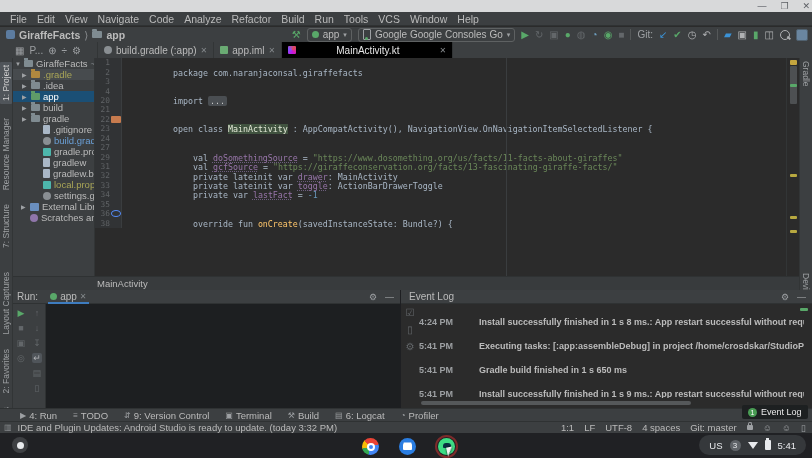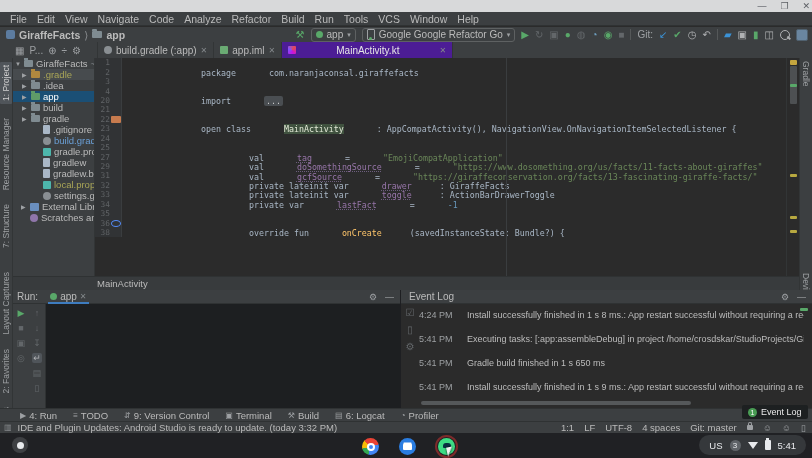--- a/index.html
+++ b/index.html
@@ -32,21 +32,21 @@
   .search-ic{width:8px;height:8px;border:1.5px solid #afb1b3;border-radius:50%;position:relative;display:inline-block;}
   .search-ic::after{content:"";position:absolute;left:6px;top:6px;width:4px;height:1.5px;background:#afb1b3;transform:rotate(45deg);}
   .avatar-ic{width:10px;height:10px;border-radius:2px;background:#6a86a0;display:inline-block;border:1px solid #50616f;}
   
   .tabrow{left:0;top:42px;width:812px;height:16px;background:#3c3f41;border-bottom:1px solid #323536;display:flex;}
   .projhead{width:82px;margin-left:13px;display:flex;align-items:center;gap:5px;padding-left:2px;color:#9da0a3;font-size:10px;border-right:1px solid #323536;}
   .projhead .ph{font-size:10px;}
   .etabs{display:flex;align-items:stretch;height:16px;}
   .etab{display:flex;align-items:center;gap:4px;padding:0 6px;color:#bbbbbb;font-size:10px;border-right:1px solid #323536;white-space:nowrap;}
   .etab .tclose{color:#83878a;font-size:8px;}
-  .etab.active{background:#4c1d95;color:#e6e6e6;gap:40px;}
+  .etab.active{background:#000000;color:#e6e6e6;gap:40px;}
   .ti{width:8px;height:8px;display:inline-block;border-radius:1px;}
   .ti-gradle{background:#8a8f93;border-radius:50%;}
   .ti-folder-green{background:#6aab73;}
   .ti-kotlin{background:conic-gradient(from 45deg,#e44857,#c711e1,#7f52ff,#e44857);}
   
   .lstrip{left:0;top:58px;width:13px;height:375px;background:#3c3f41;border-right:1px solid #323536;display:flex;flex-direction:column;align-items:center;box-sizing:border-box;}
   .rstrip{right:0;top:58px;width:13px;height:350px;background:#3c3f41;border-left:1px solid #323536;display:flex;flex-direction:column;align-items:center;box-sizing:border-box;}
   .vlab{writing-mode:vertical-rl;transform:rotate(180deg);color:#9da0a3;font-size:8.5px;white-space:nowrap;}
   .vlab-r{writing-mode:vertical-rl;color:#9da0a3;font-size:8.5px;white-space:nowrap;}
   .vlab.active{background:#50555a;color:#d0d0d0;padding:3px 1px;border-radius:1px;}
@@ -71,21 +71,21 @@
   
   .editor{left:95px;top:58px;width:691px;height:218px;background:#2b2b2b;overflow:hidden;}
   .marginline{position:absolute;left:411px;top:0;width:1px;height:218px;background:#3a3d3f;}
   .cl{display:flex;height:9.45px;align-items:center;font-family:"DejaVu Sans Mono",monospace;font-size:8.3px;white-space:pre;}
   .gut{flex:0 0 27px;display:flex;align-items:center;height:100%;background:#313335;border-right:1px solid #3a3d3f;box-sizing:border-box;}
   .ln{flex:0 0 15px;text-align:right;color:#606366;font-size:7.8px;}
   .gic{flex:0 0 10px;height:8px;margin-left:1px;position:relative;}
   .gi-class{background:#c77b4e;width:7px;height:7px;border-radius:1px;}
   .gi-override{width:7px;height:7px;border:1px solid #548af7;border-radius:50%;box-sizing:border-box;}
   .codeln{padding-left:1px;}
-  .tk-k{color:#cc7832;} .tk-p{color:#a9b7c6;margin-left:28px;} .tk-s{color:#6a8759;}
+  .tk-k{color:#cc7832;} .tk-p{color:#a9b7c6;} .tk-s{color:#6a8759;}
   .tk-f{color:#9876aa;text-decoration:underline dotted #6c5e7d;}
   .tk-n{color:#6897bb;} .tk-F{color:#ffc66b;}
   .tk-H{color:#e3ead8;background:#40523f;}
   .tk-D{background:#4a4e52;color:#c8c8c8;border-radius:2px;padding:0 2px;}
   
   .emarker{left:786px;top:58px;width:13px;height:218px;background:#2b2b2b;border-left:1px solid #323536;box-sizing:border-box;}
   .mk{position:absolute;left:3px;width:7px;border-radius:1px;}
   .mk-y{background:#b8a940;height:3px;}
   .mk-g{background:#59a869;height:3px;}
   .mk-thumb{background:#4d5052;width:7px;height:38px;}
@@ -101,21 +101,21 @@
   .runtab::after{content:"";position:absolute;left:2px;right:2px;bottom:0;height:2px;background:#3e7cbf;}
   .runtab .tclose{color:#83878a;font-size:8px;}
   .runtools{position:absolute;left:0;top:14px;width:33px;height:104px;background:#3c3f41;display:flex;border-right:1px solid #2f3233;box-sizing:border-box;}
   .rcol{width:16px;display:flex;flex-direction:column;align-items:center;padding-top:4px;gap:5px;}
   .rcol .tbi{font-size:9px;}
   .tbi.selbox{background:#50555a;border-radius:2px;padding:0 1px;}
   .eventlog{left:400px;top:290px;width:412px;height:118px;background:#2b2b2b;border-left:1px solid #1e1f22;box-sizing:border-box;}
   .eventlog .panelhead{padding-left:8px;}
   .elicons{position:absolute;left:0;top:14px;width:18px;height:104px;display:flex;flex-direction:column;align-items:center;padding-top:4px;gap:7px;box-sizing:border-box;}
   .elbody{position:absolute;left:18px;top:14px;right:8px;bottom:10px;overflow:hidden;padding-top:6px;}
-  .elentry{display:flex;gap:10px;height:24px;font-size:9px;color:#bcbcbc;white-space:nowrap;}
+  .elentry{display:flex;gap:22px;height:24px;align-items:center;font-size:9px;color:#bcbcbc;white-space:nowrap;font-weight:bold;}
   .elentry .etime{color:#9da0a3;flex:0 0 38px;}
   .elscroll{position:absolute;left:20px;bottom:3px;width:270px;height:4px;background:#55585a;border-radius:2px;}
   .elsliver{position:absolute;right:4px;top:18px;width:8px;height:3px;background:#59a869;border-radius:1px;}
   
   .twbar{left:0;top:408px;width:812px;height:13px;background:#3c3f41;border-top:1px solid #2f3233;display:flex;align-items:center;gap:4px;padding-left:14px;box-sizing:border-box;}
   .twi{display:flex;align-items:center;gap:3px;color:#bbbbbb;font-size:9.5px;padding:0 6px;white-space:nowrap;}
   .twi .twg{font-size:8px;color:#9da0a3;}
   
   .statusbar{left:0;top:421px;width:812px;height:12px;background:#3c3f41;border-top:1px solid #2f3233;display:flex;align-items:center;font-size:9.5px;color:#bbbbbb;box-sizing:border-box;}
   .sb-ic{margin:0 6px 0 4px;color:#8c8f92;font-size:8px;}
@@ -188,21 +188,21 @@
     </div>
     <div class="tb-right">
       <span class="tbi g-green">⚒</span>
       <span class="combo">
         <span class="android-dot"></span>
         <span>app</span>
         <span class="caret">▾</span>
       </span>
       <span class="combo">
         <span class="phone-ic"></span>
-        <span>Google Google Refactor Go</span>
+        <span>Google Google Consoles Go</span>
         <span class="caret">▾</span>
       </span>
       <span class="tbi g-green">▶</span>
       <span class="tbi g-dim">↻</span>
       <span class="tbi g-dim">▣</span>
       <span class="tbi g-green">●</span>
       <span class="tbi g-dim">◍</span>
       <span class="tbi g-gauge">◔</span>
       <span class="tbi g-green">◉</span>
       <span class="tbi g-dim">■</span>
@@ -461,29 +461,20 @@
         <div class="cl">
           <span class="gut">
             <span class="ln">24</span>
             <span class="gic"></span>
           </span>
           <span class="codeln">
             
           </span>
         </div>
 
-        <div class="cl">
-          <span class="gut">
-            <span class="ln">25</span>
-            <span class="gic"></span>
-          </span>
-          <span class="codeln">
-            
-          <span class="tk-p">    </span><span class="tk-k tk-p">val </span><span class="tk-f tk-p">tag</span><span class="tk-p"> = </span><span class="tk-s tk-p">"EmojiCompatApplication"</span></span>
-        </div>
 
 
         <div class="cl">
           <span class="gut">
             <span class="ln">27</span>
             <span class="gic"></span>
           </span>
           <span class="codeln">
             
           <span class="tk-p">    </span><span class="tk-k tk-p">val </span><span class="tk-f tk-p">doSomethingSource</span><span class="tk-p"> = </span><span class="tk-s tk-p">"https://www.dosomething.org/us/facts/11-facts-about-giraffes"</span></span>
@@ -501,21 +492,21 @@
         </div>
 
 
         <div class="cl">
           <span class="gut">
             <span class="ln">31</span>
             <span class="gic"></span>
           </span>
           <span class="codeln">
             
-          <span class="tk-p">    </span><span class="tk-k tk-p">private lateinit var </span><span class="tk-f tk-p">drawer</span><span class="tk-p">: GiraffeFacts</span></span>
+          <span class="tk-p">    </span><span class="tk-k tk-p">private lateinit var </span><span class="tk-f tk-p">drawer</span><span class="tk-p">: MainActivity</span></span>
         </div>
 
         <div class="cl">
           <span class="gut">
             <span class="ln">32</span>
             <span class="gic"></span>
           </span>
           <span class="codeln">
             
           <span class="tk-p">    </span><span class="tk-k tk-p">private lateinit var </span><span class="tk-f tk-p">toggle</span><span class="tk-p">: ActionBarDrawerToggle</span></span>

